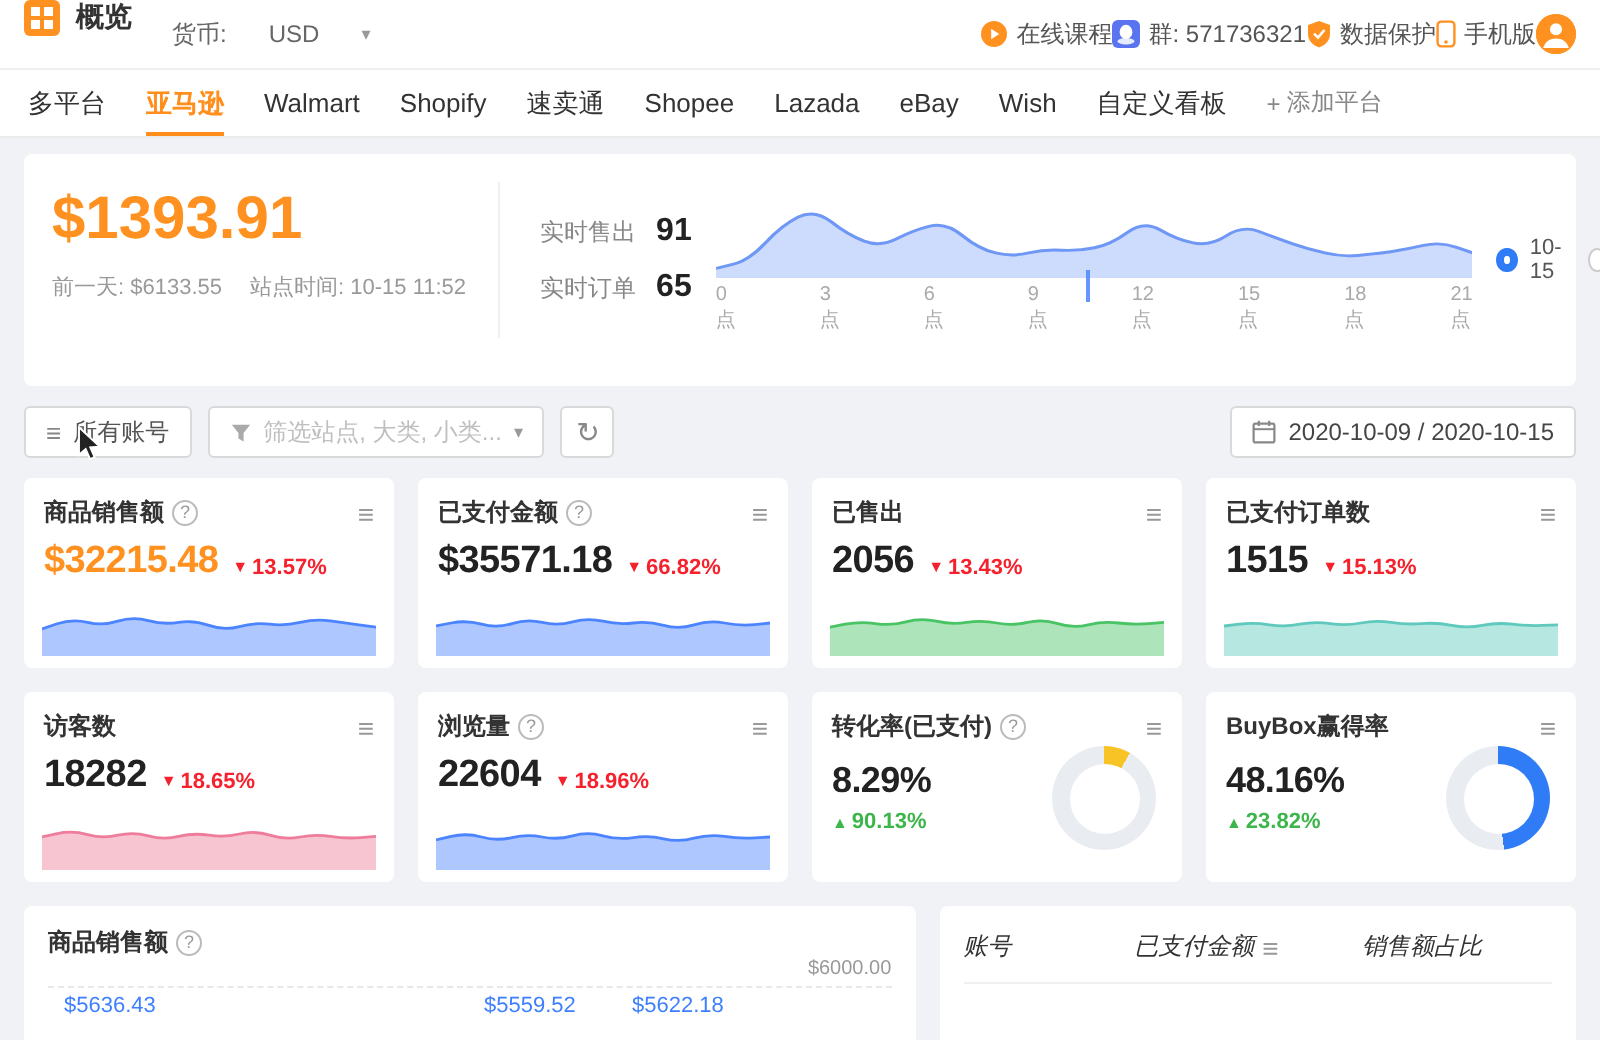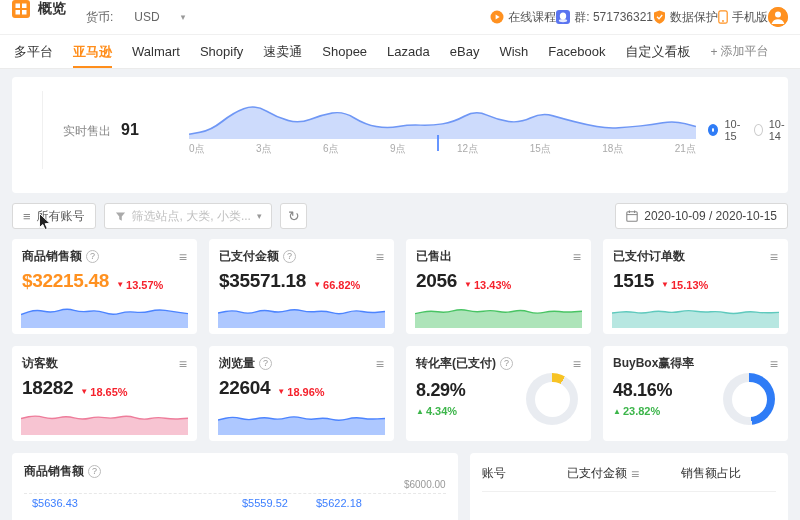--- a/index.html
+++ b/index.html
@@ -76,21 +76,21 @@
   .donut::after { content:''; position:absolute; inset:8.5px; background:#fff; border-radius:50%; }
   
   .bottom { display:grid; grid-template-columns:1.4fr 1fr; gap:12px; }
   .bcard { background:#fff; border-radius:4px; padding:10px 12px; height:150px; position:relative; }
   .axis-label { position:absolute; right:12px; top:26px; font-size:10px; color:#999; }
   .gridline { position:absolute; left:12px; right:12px; top:40px; border-top:1px dashed #e8e8e8; }
   .dlabels { position:absolute; left:12px; right:12px; top:44px; height:16px; }
   .dlabel { position:absolute; font-size:11px; color:#3d7fff; }
   .dlabel:nth-child(1){ left:8px; } .dlabel:nth-child(2){ left:218px; } .dlabel:nth-child(3){ left:292px; }
   .thead { display:grid; grid-template-columns:0.9fr 1.2fr 1fr; font-size:12px; color:#333;
-    padding:2px 0 9px; border-bottom:1px solid #f0f0f0; align-items:center; }
+    padding:2px 0 9px; border-bottom:1px solid #f0f0f0; align-items:center;font-style:italic; }
   .thead .hcell { display:flex; align-items:center; gap:4px; }
   .trow { display:grid; grid-template-columns:0.9fr 1.2fr 1fr; font-size:12px; padding-top:11px; align-items:center; }
   .acct { color:#3d7fff; cursor:pointer; }
   .paid { color:#333; }
   .ratio { color:#333; }
   
   .cursor { position:absolute; left:38px; top:213px; z-index:99; pointer-events:none; }
 </style>
 </head>
 <body>
@@ -162,35 +162,50 @@
 <nav class="tabs">
   <span class="ptab">多平台</span>
     <span class="ptab active">亚马逊</span>
     <span class="ptab">Walmart</span>
     <span class="ptab">Shopify</span>
     <span class="ptab">速卖通</span>
     <span class="ptab">Shopee</span>
     <span class="ptab">Lazada</span>
     <span class="ptab">eBay</span>
     <span class="ptab">Wish</span>
-    <span class="ptab">Facebook</span>
     <span class="ptab">自定义看板</span>
     <span class="addtab">
     <span>+</span>
     <span>添加平台</span>
   </span>
 </nav>
 
 <div class="content">
 
   <section class="realtime">
     <div class="rt-body">
+      <div class="rt-amountcol">
+        <div class="rt-amount">$1393.91</div>
+        <div class="rt-sub">
+          <span>
+            <span>前一天:</span>
+            <span>$6133.55</span>
+          </span>
+          <span>
+            <span>站点时间:</span>
+            <span>10-15 11:52</span>
+          </span>
+        </div>
+      </div>
       <div class="rt-mid">
         <div class="rt-stat">
           <span>实时售出</span><b>91</b>
+        </div>
+        <div class="rt-stat">
+          <span>实时订单</span><b>65</b>
         </div>
       </div>
       <div class="rt-chartcol">
         <div class="rt-chart"><svg width="100%" height="100%" viewBox="0 0 300 46" preserveAspectRatio="none">
               <path d="M0 41.4 Q0 41.4 6.5 39.5 Q13 37.7 19.6 29.2 Q26.1 20.7 32.6 16.8 Q39.1 12.9 45.7 19.1 Q52.2 25.3 58.7 28.3 Q65.2 31.3 71.8 27.1 Q78.3 23 84.8 21.1 Q91.3 19.3 97.8 25.8 Q104.3 32.2 110.8 34.0 Q117.4 35.9 123.9 34.0 Q130.4 32.2 136.9 32.7 Q143.5 33.1 150.0 31.5 Q156.5 29.9 163.1 24.1 Q169.6 18.4 176.1 23.0 Q182.6 27.6 189.1 29.2 Q195.7 30.8 202.2 25.8 Q208.7 20.7 215.2 23.7 Q221.7 26.7 228.3 29.5 Q234.8 32.2 241.3 34.0 Q247.8 35.9 254.3 35.2 Q260.9 34.5 267.4 33.4 Q273.9 32.2 280.4 30.4 Q287 28.5 293.5 31.3 L300 34 L300 46 L0 46 Z" fill="#6f97f5" fill-opacity="0.35" stroke="none"></path>
               <path d="M0 41.4 Q0 41.4 6.5 39.5 Q13 37.7 19.6 29.2 Q26.1 20.7 32.6 16.8 Q39.1 12.9 45.7 19.1 Q52.2 25.3 58.7 28.3 Q65.2 31.3 71.8 27.1 Q78.3 23 84.8 21.1 Q91.3 19.3 97.8 25.8 Q104.3 32.2 110.8 34.0 Q117.4 35.9 123.9 34.0 Q130.4 32.2 136.9 32.7 Q143.5 33.1 150.0 31.5 Q156.5 29.9 163.1 24.1 Q169.6 18.4 176.1 23.0 Q182.6 27.6 189.1 29.2 Q195.7 30.8 202.2 25.8 Q208.7 20.7 215.2 23.7 Q221.7 26.7 228.3 29.5 Q234.8 32.2 241.3 34.0 Q247.8 35.9 254.3 35.2 Q260.9 34.5 267.4 33.4 Q273.9 32.2 280.4 30.4 Q287 28.5 293.5 31.3 L300 34" fill="none" stroke="#6f97f5" stroke-width="1.4"></path>
             </svg></div>
         <div class="rt-marker"></div>
         <div class="rt-xlabels">
             <span>0点</span>
@@ -358,21 +373,21 @@
       <div class="card donutcard">
     <div class="card-head">
       <span class="card-title">转化率(已支付)</span>
       <span class="help">?</span>
       <span class="menu">≡</span>
     </div>
     <div class="vals">
       <span class="val">8.29%</span>
       <span class="chg up">
         <span class="arrow">▲</span>
-        <span>4.34%</span>
+        <span>90.13%</span>
       </span>
     </div>
     <div class="donut" style="background: conic-gradient(rgb(247, 195, 37) 8.29%, rgb(233, 236, 241) 0deg);"></div>
   </div>
       <div class="card donutcard">
     <div class="card-head">
       <span class="card-title">BuyBox赢得率</span>
 
       <span class="menu">≡</span>
     </div>

